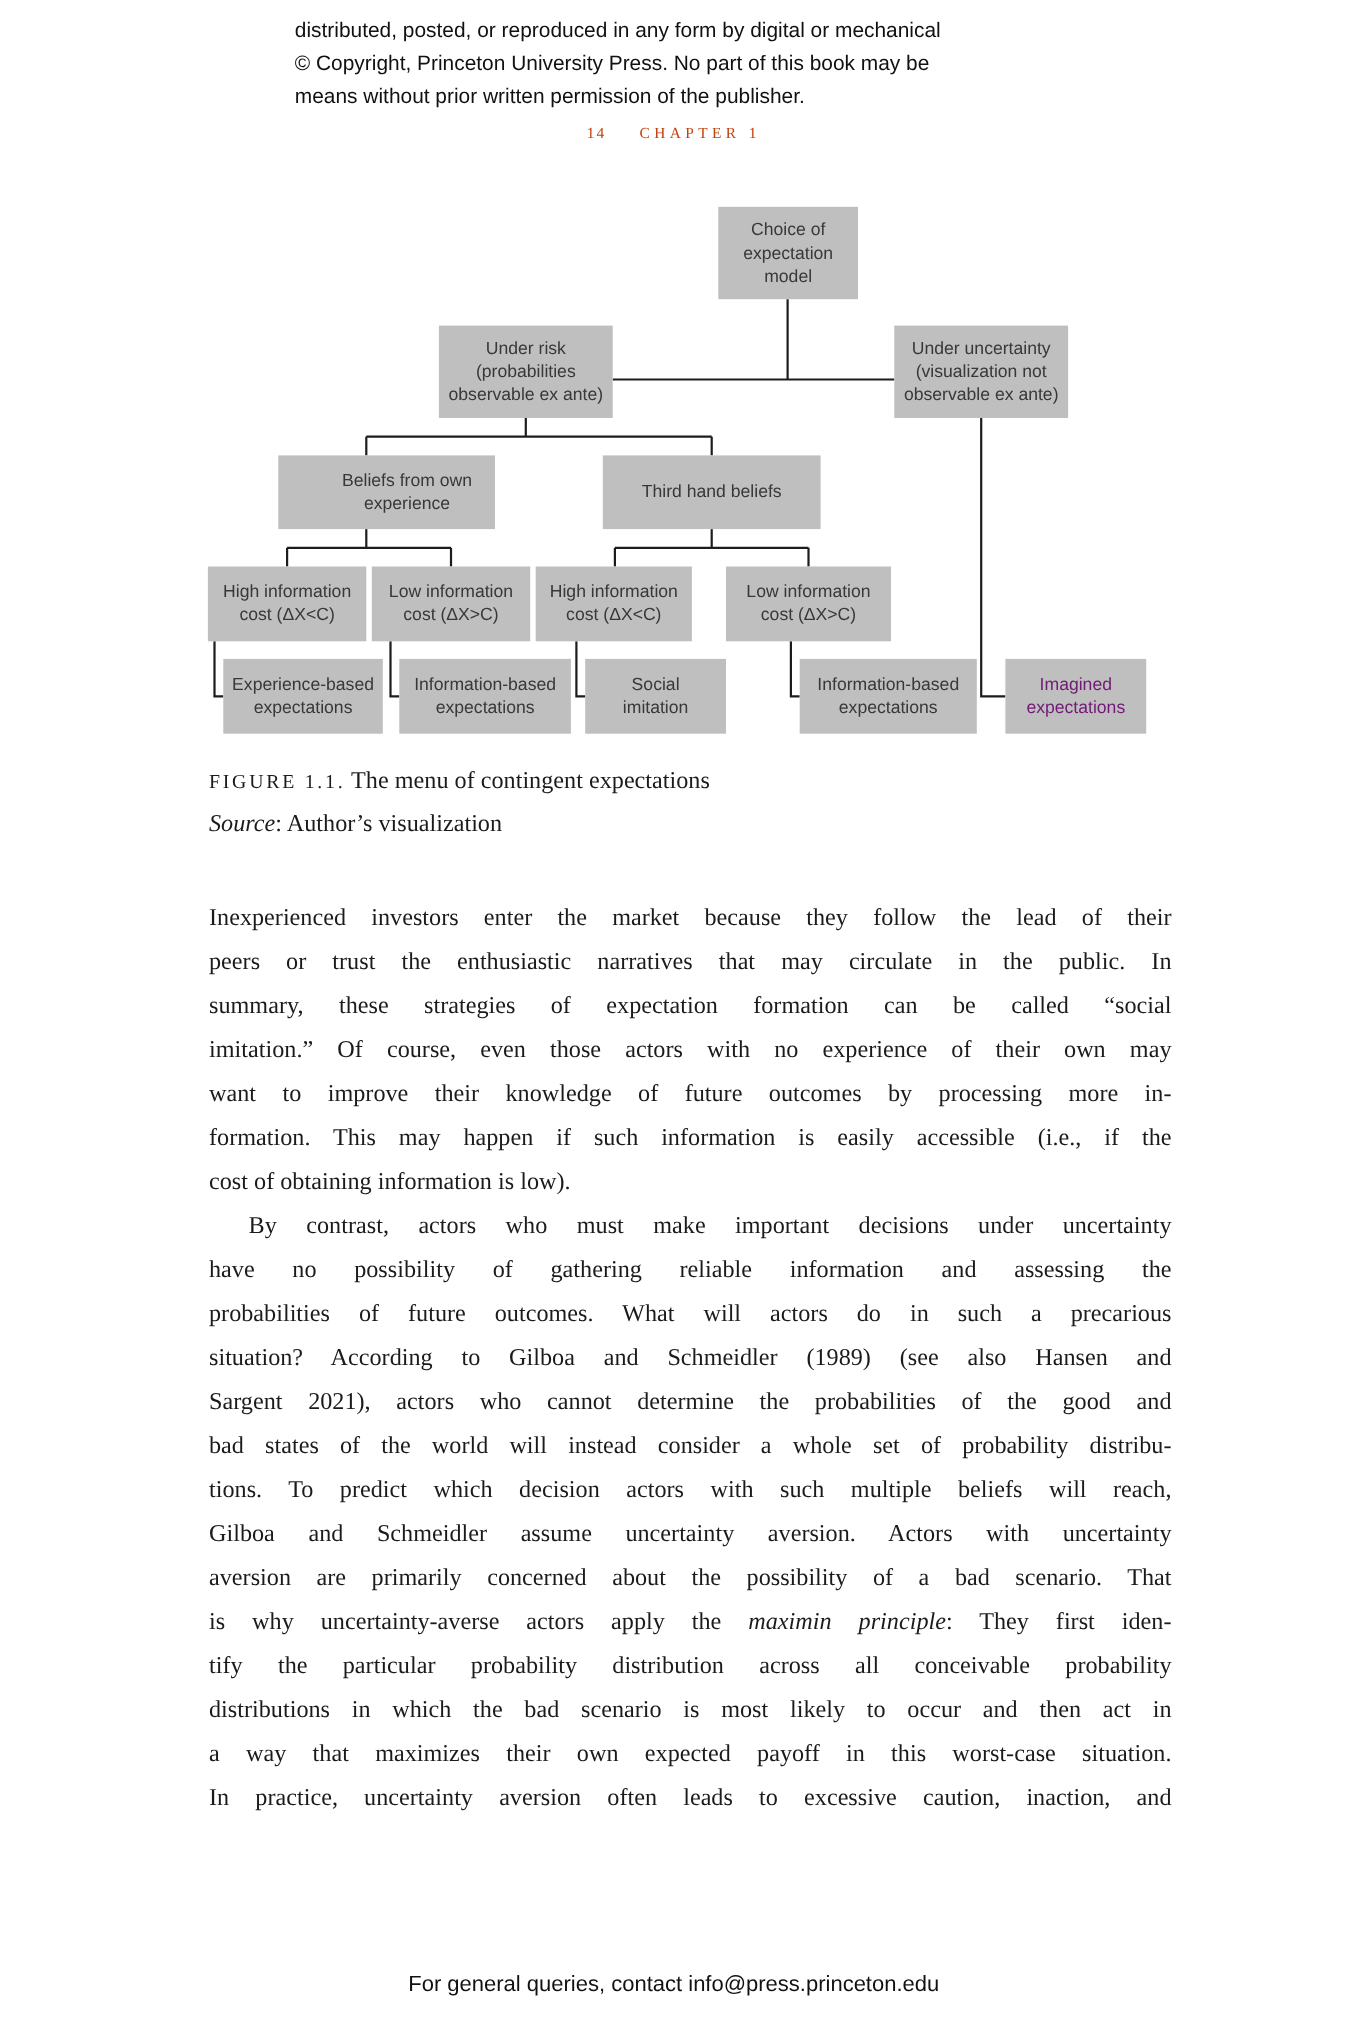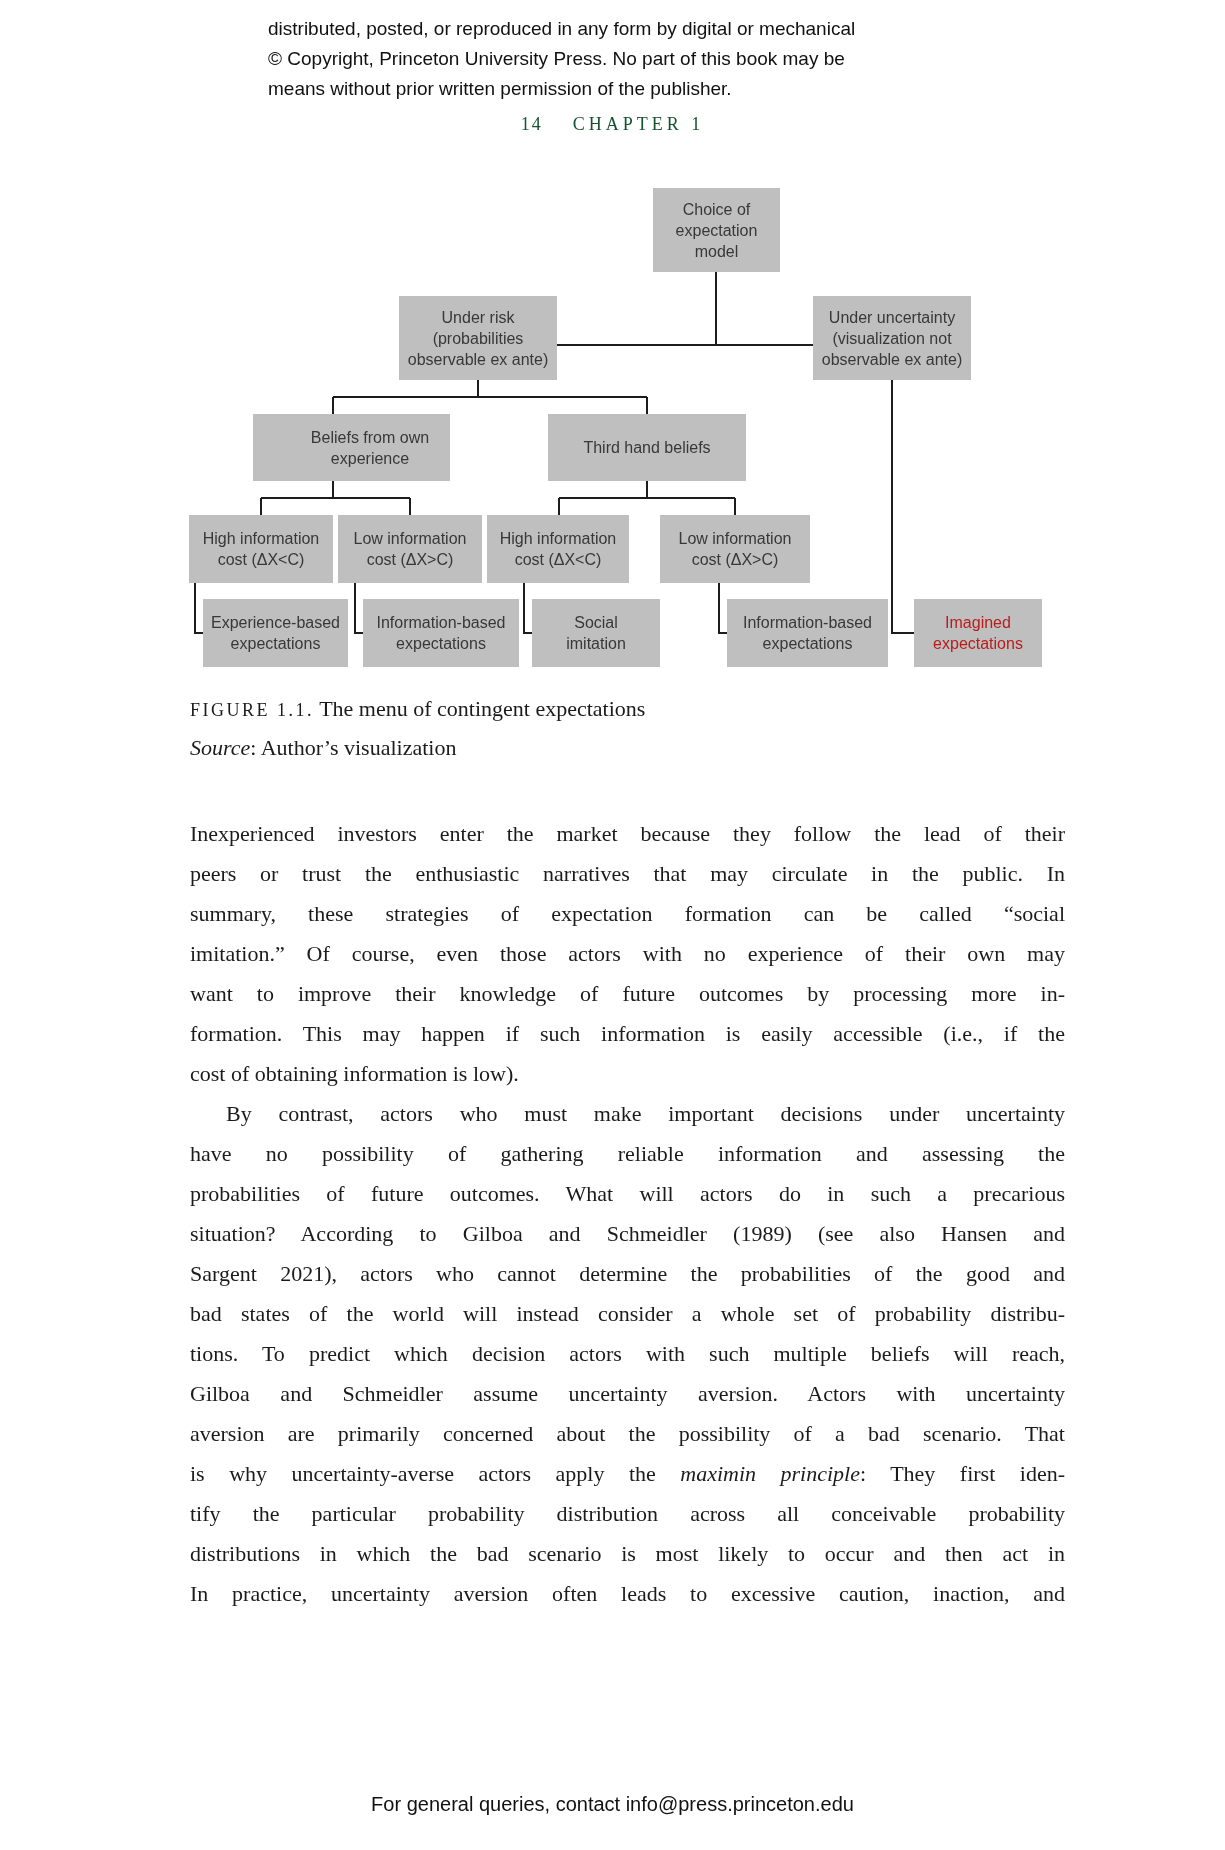--- a/index.html
+++ b/index.html
@@ -6,21 +6,21 @@
   .page{position:relative;width:1225px;height:1850px;background:#ffffff;margin:0 auto;overflow:hidden;
         font-family:"Liberation Serif", serif;color:#1b1b1b;}
 
   
   .copyright{position:absolute;left:268px;top:14px;font-family:"Liberation Sans", sans-serif;
              font-size:19px;line-height:30px;color:#111;}
   .copyright div{white-space:nowrap;}
 
   
   .running-head{position:absolute;left:0;top:114px;width:100%;display:flex;justify-content:center;
-                gap:30px;font-size:18px;color:#14532d;}
+                gap:30px;font-size:14px;color:#c2410c;}
   .running-head .pagenum{letter-spacing:2px;}
   .running-head .chapter{letter-spacing:4px;}
 
   
   .figure{position:absolute;inset:0;pointer-events:none;}
   .figure svg{position:absolute;left:0;top:0;}
   .node{position:absolute;background:#bfbfbf;color:#383838;display:flex;flex-direction:column;
         justify-content:center;align-items:center;text-align:center;
         font-family:"Liberation Sans", sans-serif;font-size:16px;line-height:21px;}
 
@@ -127,21 +127,21 @@
           <div>expectations</div>
         </div>
         <div class="node" style="left: 532px; top: 599px; width: 128px; height: 68px; background: rgb(191, 191, 191); color: rgb(56, 56, 56);">
           <div>Social</div>
           <div>imitation</div>
         </div>
         <div class="node" style="left: 727px; top: 599px; width: 161px; height: 68px; background: rgb(191, 191, 191); color: rgb(56, 56, 56);">
           <div>Information-based</div>
           <div>expectations</div>
         </div>
-        <div class="node" style="left: 914px; top: 599px; width: 128px; height: 68px; background: rgb(191, 191, 191); color: #b91c1c;">
+        <div class="node" style="left: 914px; top: 599px; width: 128px; height: 68px; background: rgb(191, 191, 191); color: #701a75;">
           <div>Imagined</div>
           <div>expectations</div>
         </div>
       </div>
   </div>
 
   <div class="caption">
     <div>
       <span class="figlabel">FIGURE 1.1.</span>
       <span>The menu of contingent expectations</span>
@@ -164,18 +164,19 @@
       <div class="bline"><span>probabilities of future outcomes. What will actors do in such a precarious</span></div>
       <div class="bline"><span>situation? According to Gilboa and Schmeidler (1989) (see also Hansen and</span></div>
       <div class="bline"><span>Sargent 2021), actors who cannot determine the probabilities of the good and</span></div>
       <div class="bline"><span>bad states of the world will instead consider a whole set of probability distribu-</span></div>
       <div class="bline"><span>tions. To predict which decision actors with such multiple beliefs will reach,</span></div>
       <div class="bline"><span>Gilboa and Schmeidler assume uncertainty aversion. Actors with uncertainty</span></div>
       <div class="bline"><span>aversion are primarily concerned about the possibility of a bad scenario. That</span></div>
       <div class="bline"><span>is why uncertainty-averse actors apply the </span><span class="it">maximin principle</span><span>: They first iden-</span></div>
       <div class="bline"><span>tify the particular probability distribution across all conceivable probability</span></div>
       <div class="bline"><span>distributions in which the bad scenario is most likely to occur and then act in</span></div>
+      <div class="bline"><span>a way that maximizes their own expected payoff in this worst-case situation.</span></div>
       <div class="bline"><span>In practice, uncertainty aversion often leads to excessive caution, inaction, and</span></div>
     </div>
 
   <div class="footer">For general queries, contact info@press.princeton.edu</div>
 
 </div>
 
 </body></html>

